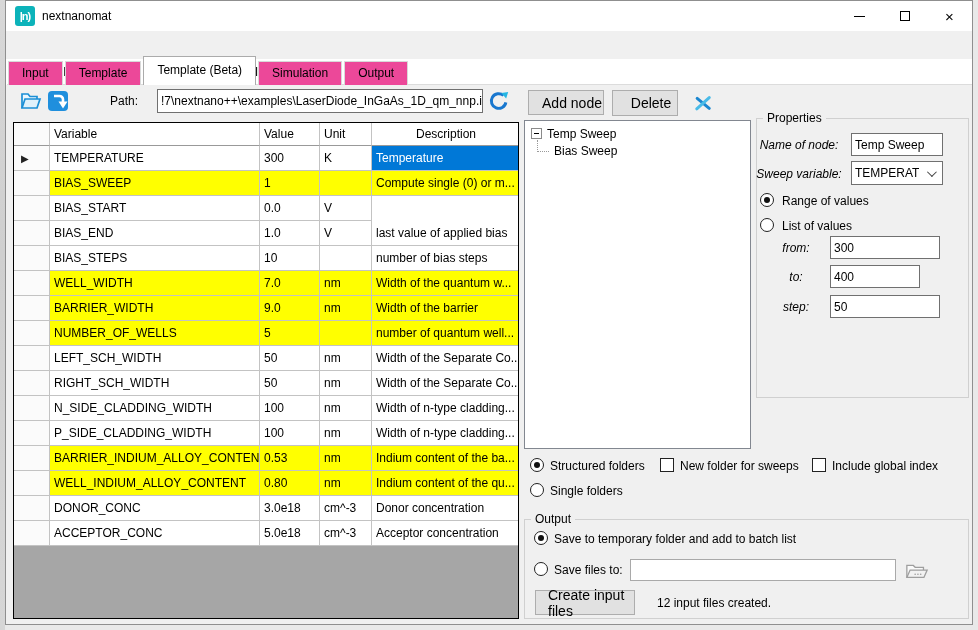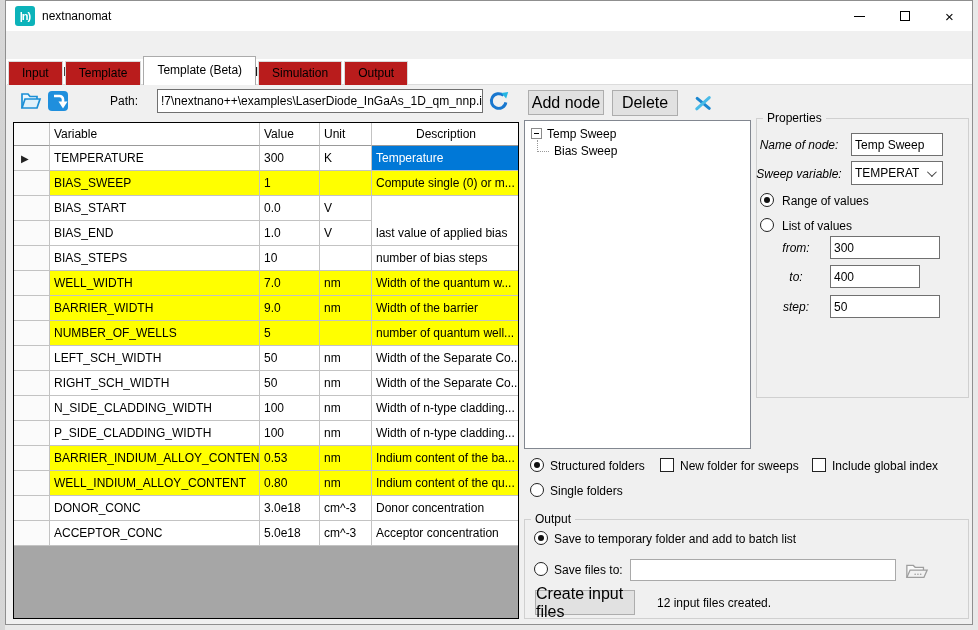--- a/index.html
+++ b/index.html
@@ -30,21 +30,21 @@
   .glyph-min { width:11px; height:1px; background:#000; display:inline-block; }
   .glyph-max { width:10px; height:10px; border:1px solid #000; display:inline-block; }
   .glyph-close { font-size:15px; line-height:1; }
   
   .menubar { position:absolute; left:0; top:30px; width:100%; height:26px; background:#fff;
     display:flex; align-items:center; padding-left:8px;margin-top:28px; }
   .menu-item { padding:4px 10px; }
   
   .tabstrip { position:absolute; left:2px; top:55px; height:29px; display:flex; align-items:flex-end; z-index:3; }
   .tabline { position:absolute; left:1px; top:83px; width:965px; height:1px; background:#dcdcdc; z-index:2; }
-  .tab { height:24px; padding:4px 13px 0 13px; background:#b91c1c;
+  .tab { height:24px; padding:4px 13px 0 13px; background:#ec4899;
     border:1px solid #d9d9d9; border-bottom:none; margin-right:2px; white-space:nowrap; }
   .tab.active { height:29px; padding-top:6px; background:#fff; border-color:#ababab; position:relative; z-index:4; }
   
   .toolbar-btn { position:absolute; width:28px; height:27px; top:86px;
     display:flex; align-items:center; justify-content:center; }
   .path-label { position:absolute; left:104px; top:93px; }
   .path-input { position:absolute; left:151px; top:88px; width:326px; height:24px;
     border:1px solid #707070; background:#fff; font-family:"Liberation Sans",sans-serif;
     font-size:12px; padding:0 3px; white-space:nowrap; overflow:hidden; display:flex; align-items:center; }
   .refresh-btn { position:absolute; left:480px; top:87px; width:26px; height:26px;
@@ -61,21 +61,21 @@
   .c-var { width:210px; }
   .c-val { width:60px; }
   .c-unit { width:52px; }
   .c-desc { flex:1; border-right:none; }
   .head .c-desc { padding-left:44px; }
   .tr.hl .c-var, .tr.hl .c-val, .tr.hl .c-unit, .tr.hl .c-desc { background:#ffff00; }
   .td.sel { background:#0078d7; color:#fff; }
   .cur-arrow { font-size:10px; color:#222; }
   
   .btn { background:#e1e1e1; border:1px solid #adadad; font-family:"Liberation Sans",sans-serif;
-    font-size:16px; display:flex; align-items:center; justify-content:center; }
+    font-size:14px; display:flex; align-items:center; justify-content:center;padding-left:12px; }
   .add-node-btn { position:absolute; left:522px; top:89px; width:76px; height:25px; }
   .delete-btn  { position:absolute; left:606px; top:89px; width:66px; height:26px; }
   .xicon-btn { position:absolute; left:684px; top:90px; width:26px; height:24px;
     display:flex; align-items:center; justify-content:center; }
   .treebox { position:absolute; left:518px; top:119px; width:227px; height:329px;
     background:#fff; border:1px solid #828790; padding:4px 2px; }
   .tree-node { display:flex; align-items:center; height:17px; }
   .tree-expander { width:11px; height:11px; border:1px solid #8a8a8a; background:#fff;
     position:relative; margin:0 5px 0 4px; flex:none; }
   .tree-expander::after { content:""; position:absolute; left:2px; top:4px; width:5px; height:1px; background:#000; }

